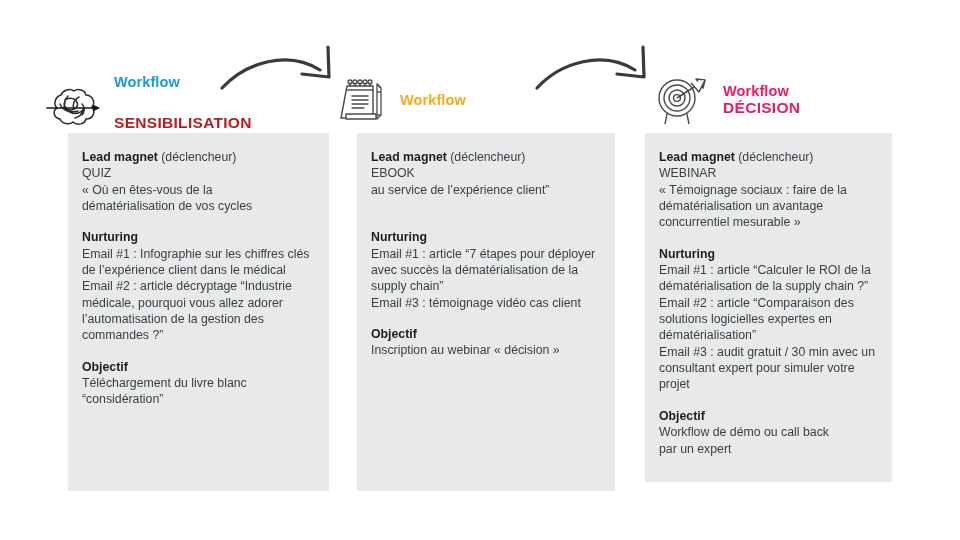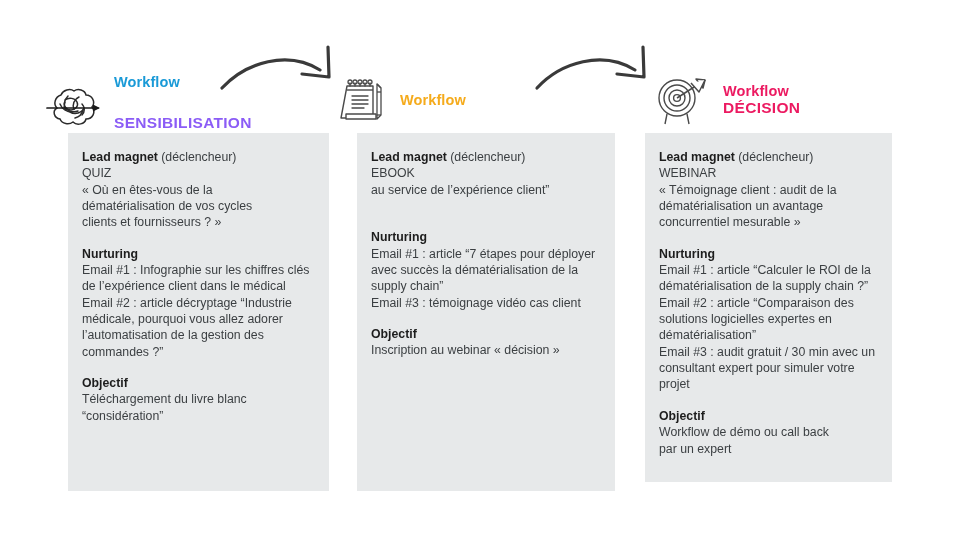--- a/index.html
+++ b/index.html
@@ -77,21 +77,21 @@
           <path d="M14 27 c2 5 7 8 12 8"></path>
         </g>
         <g stroke="#1a1a1a" stroke-width="1.7" stroke-linecap="round" fill="none">
           <path d="M1 31 H 52"></path>
           <path d="M47 27.5 L 54 31 L 47 34.5 Z" fill="#1a1a1a" stroke="none"></path>
         </g>
       </svg>
     </span>
     <span class="head-text">
       <div class="l1" style="color:#1a9ad7;">Workflow</div>
-      <div class="l2" style="color:#8b5cf6;margin-top:24px;">SENSIBILISATION</div>
+      <div class="l2" style="color:#b91c1c;margin-top:24px;">SENSIBILISATION</div>
     </span>
   </div>
 
   <div class="col-head" style="left:332px;top:74px;">
     <span class="head-icon">
       <svg viewBox="0 0 58 52">
         <g fill="#ffffff" stroke="#4a4a4a" stroke-width="1.4" stroke-linejoin="round">
           <path d="M9 44 L 15 12 L 41 12 L 41 44 Z"></path>
           <path d="M15 16 L 41 16"></path>
           <rect x="14" y="40" width="30" height="5"></rect>
@@ -149,21 +149,20 @@
     </span>
   </div>
 
   <div class="panel p1" style="left:68px;top:133px;width:261px;height:358px;">
 
     <div class="blk">
       <p class="body-txt"><span class="ttl">Lead magnet</span><span class="sub"> (déclencheur)</span></p>
       <p class="body-txt">QUIZ</p>
       <p class="body-txt">« Où en êtes-vous de la</p>
       <p class="body-txt">dématérialisation de vos cycles</p>
-      <p class="body-txt">clients et fournisseurs ? »</p>
     </div>
 
     <div class="blk">
       <p class="body-txt ttl">Nurturing</p>
       <p class="body-txt"><span class="em">Email #1</span><span> : Infographie sur les chiffres clés de l’expérience client dans le médical</span></p>
       <p class="body-txt"><span class="em">Email #2</span><span> : article décryptage “Industrie médicale, pourquoi vous allez adorer l’automatisation de la gestion des commandes ?”</span></p>
     </div>
 
     <div class="blk">
       <p class="body-txt ttl">Objectif</p>
@@ -191,21 +190,21 @@
       <p class="body-txt ttl">Objectif</p>
       <p class="body-txt">Inscription au webinar  « décision »</p>
     </div>
   </div>
 
   <div class="panel p3" style="left:645px;top:133px;width:247px;height:349px;">
 
     <div class="blk">
       <p class="body-txt"><span class="ttl">Lead magnet</span><span class="sub"> (déclencheur)</span></p>
       <p class="body-txt">WEBINAR</p>
-      <p class="body-txt">« Témoignage client : audit de la</p>
+      <p class="body-txt">« Témoignage sociaux : faire de la</p>
       <p class="body-txt">dématérialisation un avantage</p>
       <p class="body-txt">concurrentiel mesurable »</p>
     </div>
 
     <div class="blk">
       <p class="body-txt ttl">Nurturing</p>
       <p class="body-txt"><span class="em">Email #1 </span><span>: article “Calculer le ROI de la dématérialisation de la supply chain ?”</span></p>
       <p class="body-txt"><span class="em">Email #2 </span><span>: article “Comparaison des solutions logicielles expertes en dématérialisation”</span></p>
       <p class="body-txt"><span class="em">Email #3</span><span> : audit gratuit / 30 min avec un consultant expert pour simuler votre projet</span></p>
     </div>

